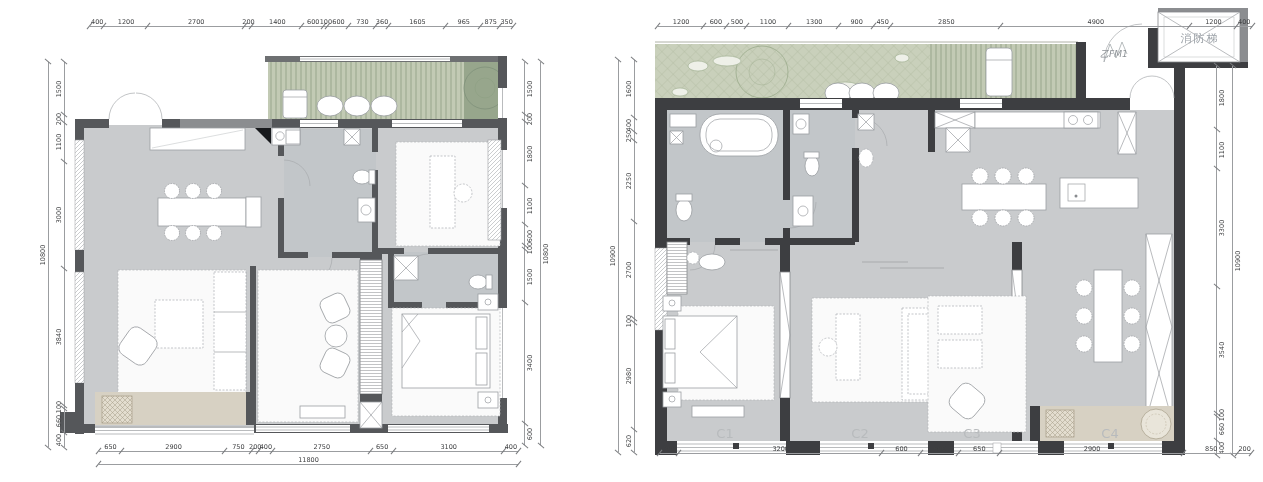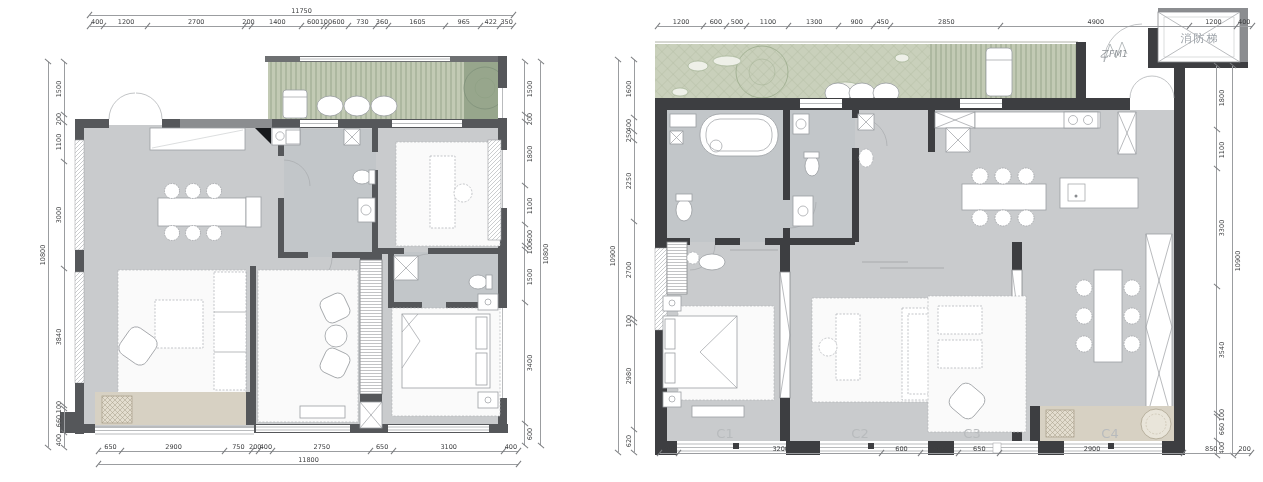--- a/index.html
+++ b/index.html
@@ -453,25 +453,20 @@
     <g>
       <rect x="1040" y="406" width="134" height="35" fill="#d7d1c3"></rect>
       <rect x="1046" y="410" width="28" height="27" fill="#e3ddcf" stroke="#a59c86" stroke-width="0.7"></rect>
       <rect x="1046" y="410" width="28" height="27" fill="url(#pplant)"></rect>
       <circle cx="1156" cy="424" r="15" fill="#e9e5da" stroke="#a59c86" stroke-width="0.7"></circle>
       <circle cx="1156" cy="424" r="10" fill="none" stroke="#bab19c" stroke-width="0.5" stroke-dasharray="2 1.5"></circle>
     </g>
   </g>
 </svg>
 
-<div class="chain h" style="left:90px;top:5px;width:423px">
-      <div class="seg" style="flex-grow: 11750;">
-        <span class="dlab">11750</span>
-      </div>
-    </div>
 <div class="chain h" style="left:90px;top:16px;width:423px">
       <div class="seg" style="flex-grow: 400;">
         <span class="dlab">400</span>
       </div>
       <div class="seg" style="flex-grow: 1200;">
         <span class="dlab">1200</span>
       </div>
       <div class="seg" style="flex-grow: 2700;">
         <span class="dlab">2700</span>
       </div>
@@ -496,21 +491,21 @@
       <div class="seg" style="flex-grow: 360;">
         <span class="dlab">360</span>
       </div>
       <div class="seg" style="flex-grow: 1605;">
         <span class="dlab">1605</span>
       </div>
       <div class="seg" style="flex-grow: 965;">
         <span class="dlab">965</span>
       </div>
       <div class="seg" style="flex-grow: 535;">
-        <span class="dlab">422</span>
+        <span class="dlab">875</span>
       </div>
       <div class="seg" style="flex-grow: 350;">
         <span class="dlab">350</span>
       </div>
     </div>
 <div class="chain v" style="left:38px;top:62px;height:385px">
       <div class="seg" style="flex-grow: 10800;">
         <span class="dlab">10800</span>
       </div>
     </div>

